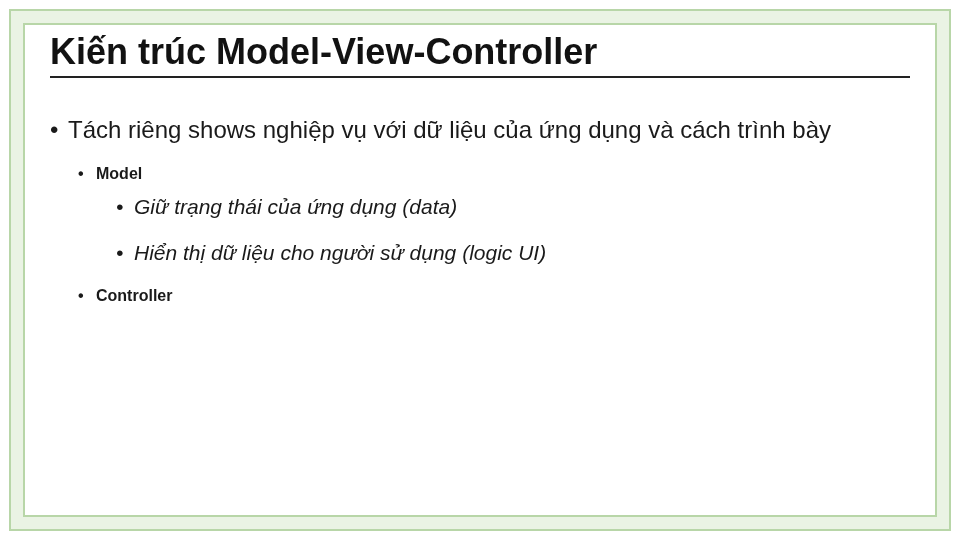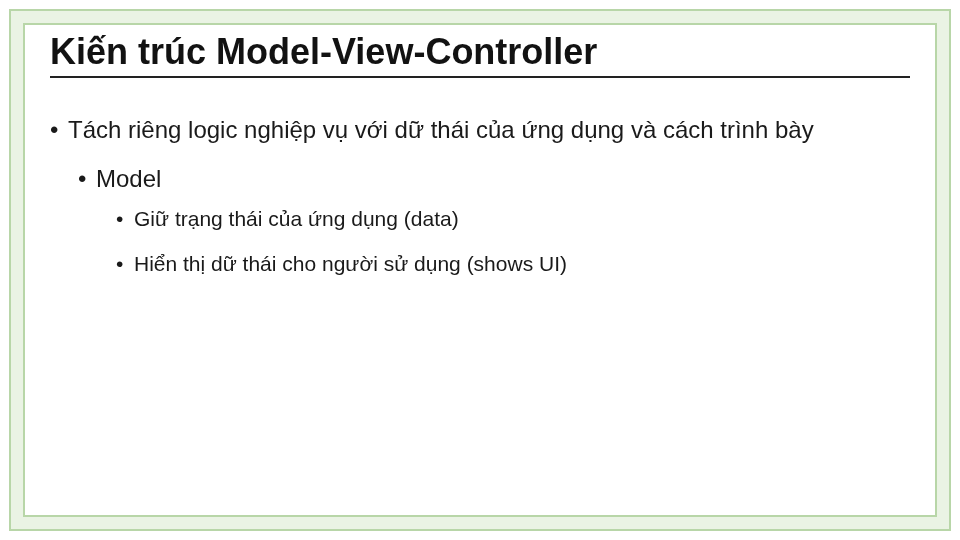--- a/index.html
+++ b/index.html
@@ -73,35 +73,36 @@
     color: #1a1a1a;
   }
   .lvl1 {
     font-size: 24px;
     line-height: 1.35;
     margin-left: 18px;
     text-indent: -18px;
     margin-bottom: 6px;
   }
   .lvl2 {
-    font-size: 24px;
-    font-weight: 400;
+    font-size: 16px;
+    font-weight: 700;
     line-height: 1.45;
     margin-left: 46px;
     text-indent: -18px;
     margin-bottom: 4px;
     margin-top: 16px;
   }
   .lvl3 {
     font-size: 21px;
     line-height: 1.5;
     margin-left: 84px;
     text-indent: -18px;
     margin-bottom: 14px;
     margin-top: 6px;
+    font-style: italic;
   }
   .bullet {
     display: inline-block;
     width: 18px;
     text-indent: 0;
   }
 </style>
 </head>
 <body>
 
@@ -110,30 +111,33 @@
   <div class="frame-outer"></div>
   <div class="frame-inner"></div>
 
   <div class="content">
     <h1 class="title">Kiến trúc Model-View-Controller</h1>
     <hr class="title-underline">
 
     <div class="body">
 
       <div class="lvl1">
-        <span class="bullet">•</span><span>Tách riêng logic nghiệp vụ với dữ thái của ứng dụng và cách trình bày</span>
+        <span class="bullet">•</span><span>Tách riêng shows nghiệp vụ với dữ liệu của ứng dụng và cách trình bày</span>
       </div>
 
       <div class="lvl2">
         <span class="bullet">•</span><span>Model</span>
       </div>
       <div class="lvl3">
         <span class="bullet">•</span><span>Giữ trạng thái của ứng dụng (data)</span>
       </div>
 
       <div class="lvl3">
-        <span class="bullet">•</span><span>Hiển thị dữ thái cho người sử dụng (shows UI)</span>
+        <span class="bullet">•</span><span>Hiển thị dữ liệu cho người sử dụng (logic UI)</span>
       </div>
 
+      <div class="lvl2">
+        <span class="bullet">•</span><span>Controller</span>
+      </div>
 
     </div>
   </div>
 </div>
 
 </body></html>

